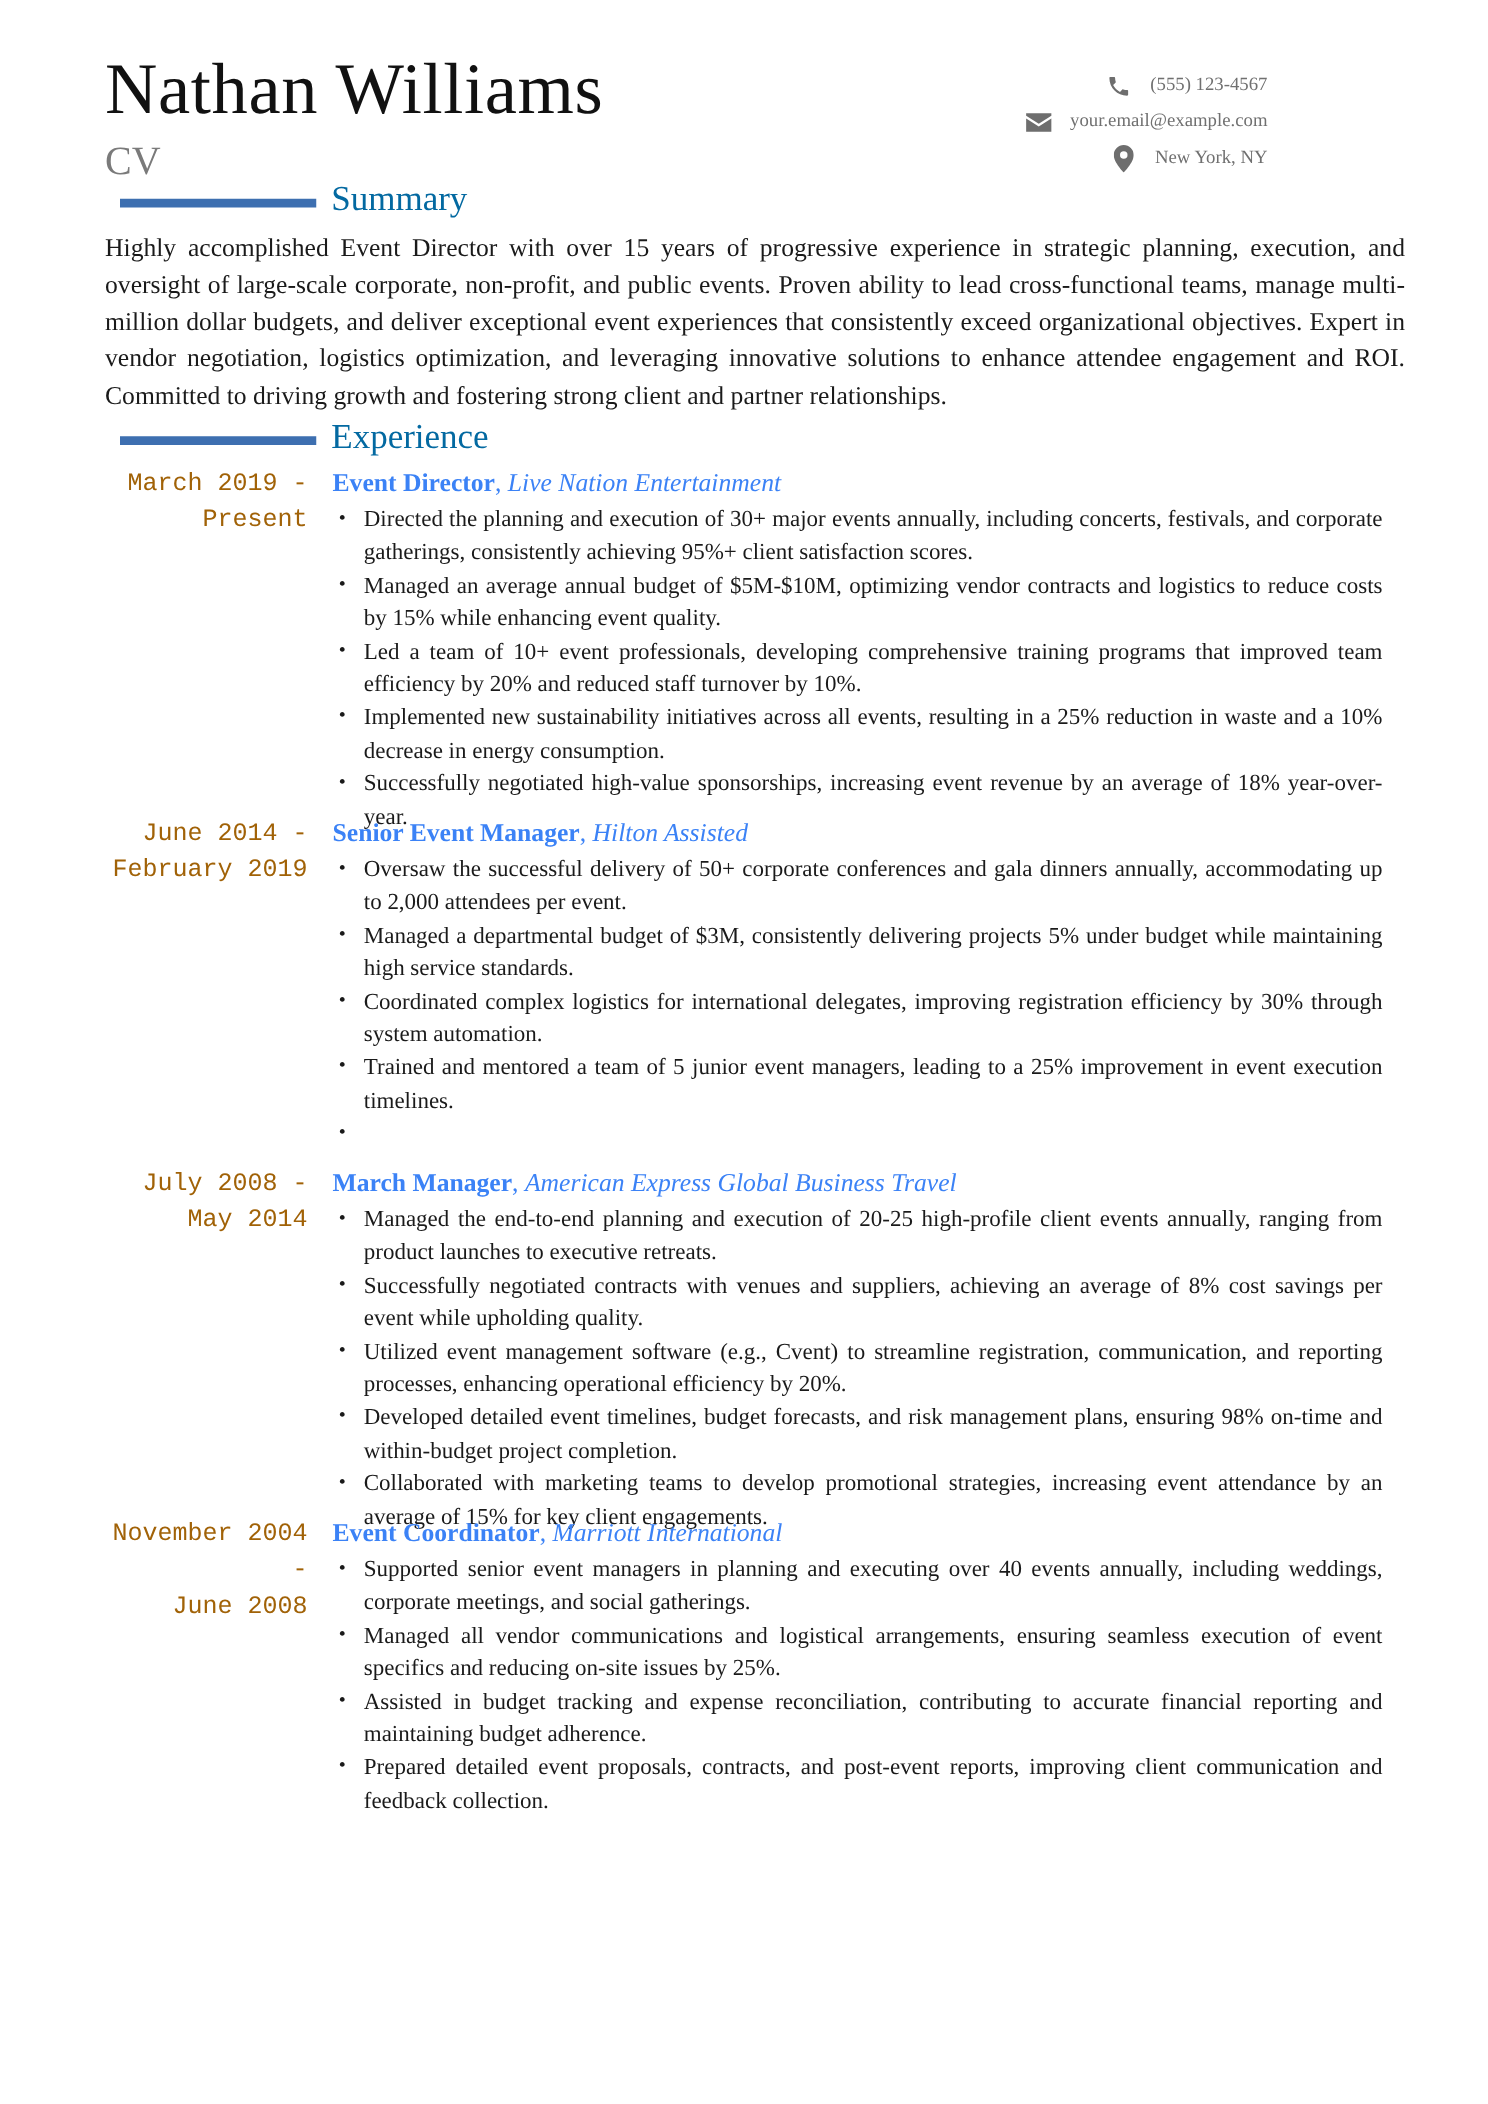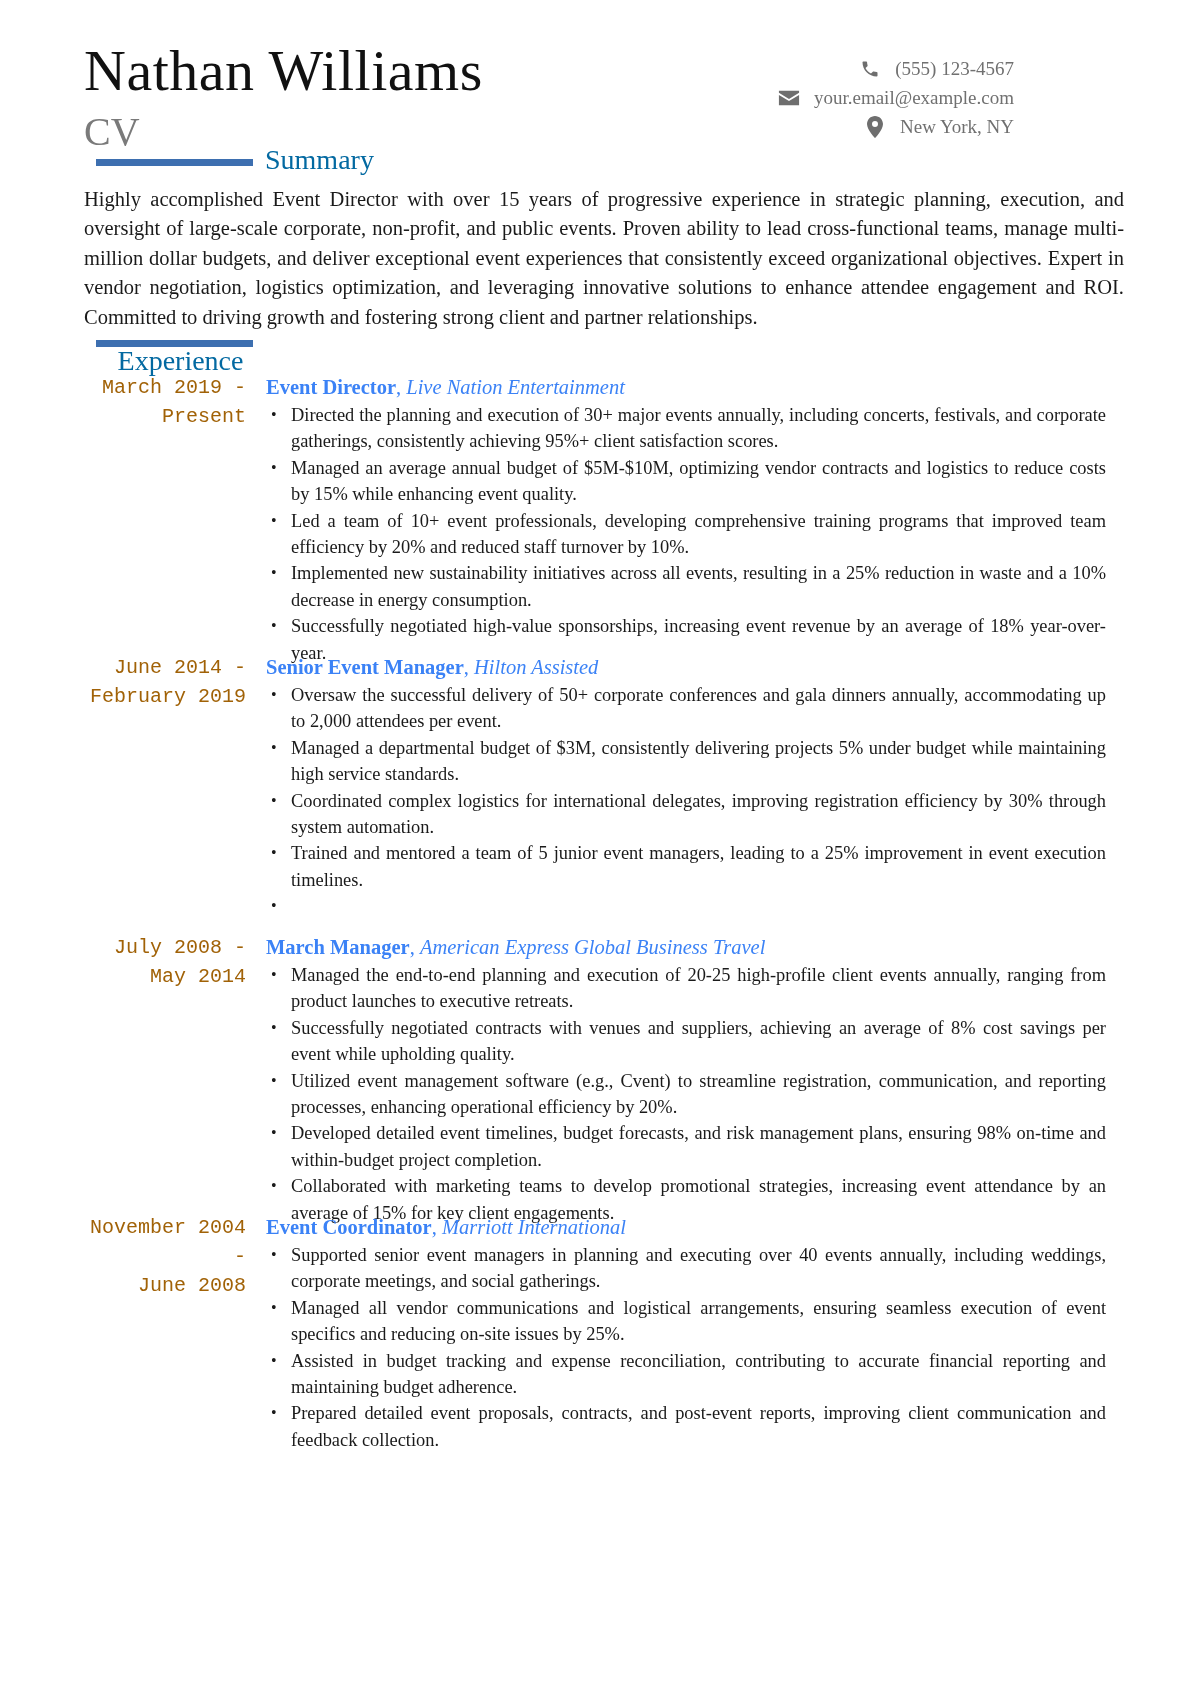--- a/index.html
+++ b/index.html
@@ -12,26 +12,26 @@
 
   
   .name {
     position: absolute; left: 84px; top: 42px;
     font-family: "Liberation Serif", "DejaVu Serif", serif;
     font-size: 58px; line-height: 1; color: #111; letter-spacing: 0.5px;
   }
   .subtitle {
     position: absolute; left: 84px; top: 112px;
     font-family: "Liberation Serif", "DejaVu Serif", serif;
-    font-size: 40px; line-height: 1; color: #7a7a7a;
+    font-size: 32px; line-height: 1; color: #7a7a7a;
   }
   .contact {
     position: absolute; right: 80px; top: 54px; text-align: right;
     font-family: "Liberation Serif", "DejaVu Serif", serif;
-    font-size: 19px; color: #707070;
+    font-size: 15px; color: #707070;
   }
   .contact-row { display: flex; justify-content: flex-end; align-items: center; height: 29px; }
   .contact-row .icon { width: 22px; height: 22px; margin-right: 14px; display: inline-flex; align-items: center; justify-content: center; }
   .contact-row .icon svg { fill: #6e6e6e; }
 
   
   .section-head { position: absolute; left: 96px; display: flex; align-items: center; }
   .section-bar { width: 157px; height: 7px; background: #3d6fb0; margin-right: 12px; margin-top: 4px; }
   .section-title {
     font-family: "Liberation Serif", "DejaVu Serif", serif;
@@ -106,21 +106,21 @@
       <span>New York, NY</span>
     </div>
   </div>
 
   <div class="section-head" style="top:146px;">
     <div class="section-bar"></div>
     <div class="section-title">Summary</div>
   </div>
   <div class="summary">Highly accomplished Event Director with over 15 years of progressive experience in strategic planning, execution, and oversight of large-scale corporate, non-profit, and public events. Proven ability to lead cross-functional teams, manage multi-million dollar budgets, and deliver exceptional event experiences that consistently exceed organizational objectives. Expert in vendor negotiation, logistics optimization, and leveraging innovative solutions to enhance attendee engagement and ROI. Committed to driving growth and fostering strong client and partner relationships.</div>
 
-  <div class="section-head" style="top:336px;flex-direction:column;">
+  <div class="section-head" style="top:336px;">
     <div class="section-bar"></div>
     <div class="section-title">Experience</div>
   </div>
 
   <div class="exp" style="top:373px;">
     <div class="exp-date" style="top:0;">
       <div>March 2019 -</div>
       <div>Present</div>
     </div>
     <div class="exp-body" style="top:0;">

